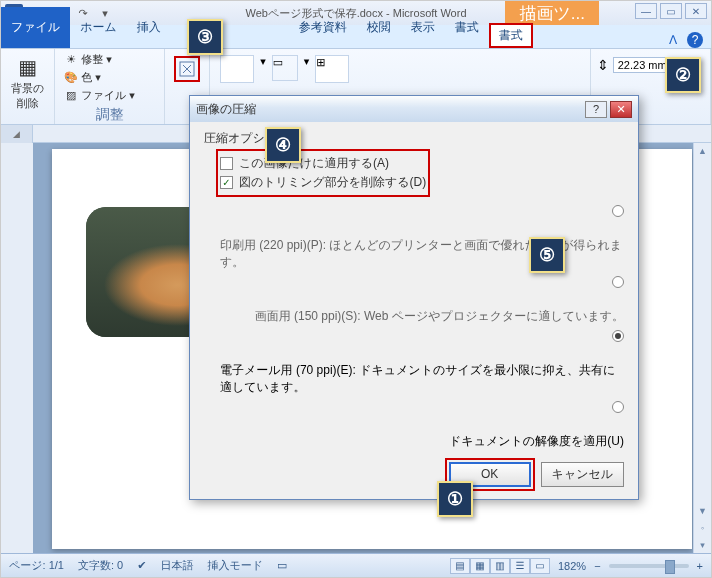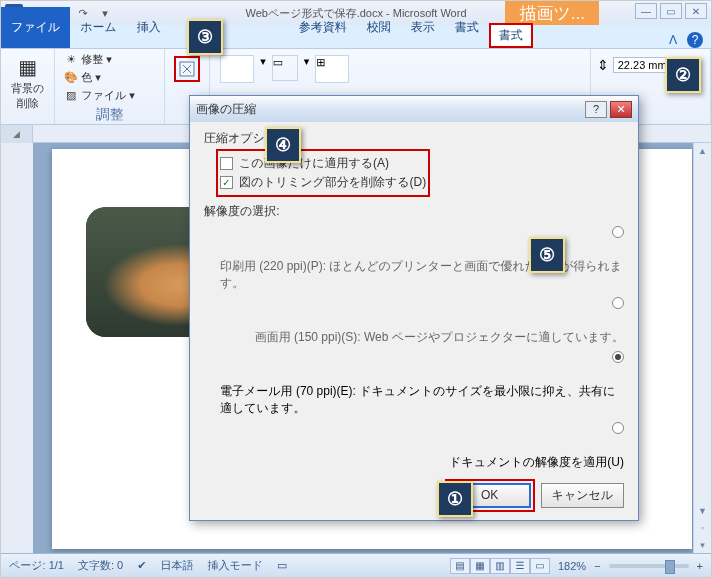--- a/index.html
+++ b/index.html
@@ -213,21 +213,20 @@
           <span class="chk"></span>
           <span>この画像だけに適用する(A)</span>
         </div>
         <div class="chk-row" style="margin-left:0;">
           <span class="chk">✓</span>
           <span>図のトリミング部分を削除する(D)</span>
         </div>
       </div>
     </div>
     <div class="dlg-section">
-      <legend>解像度の選択:</legend>
       <div class="radio-row">
           <span class="radio"></span>
           <span>印刷用 (220 ppi)(P): ほとんどのプリンターと画面で優れた品質が得られます。</span>
         </div>
       <div class="radio-row">
           <span class="radio"></span>
           <span>画面用 (150 ppi)(S): Web ページやプロジェクターに適しています。</span>
         </div>
       <div class="radio-row active">
           <span class="radio checked"></span>

